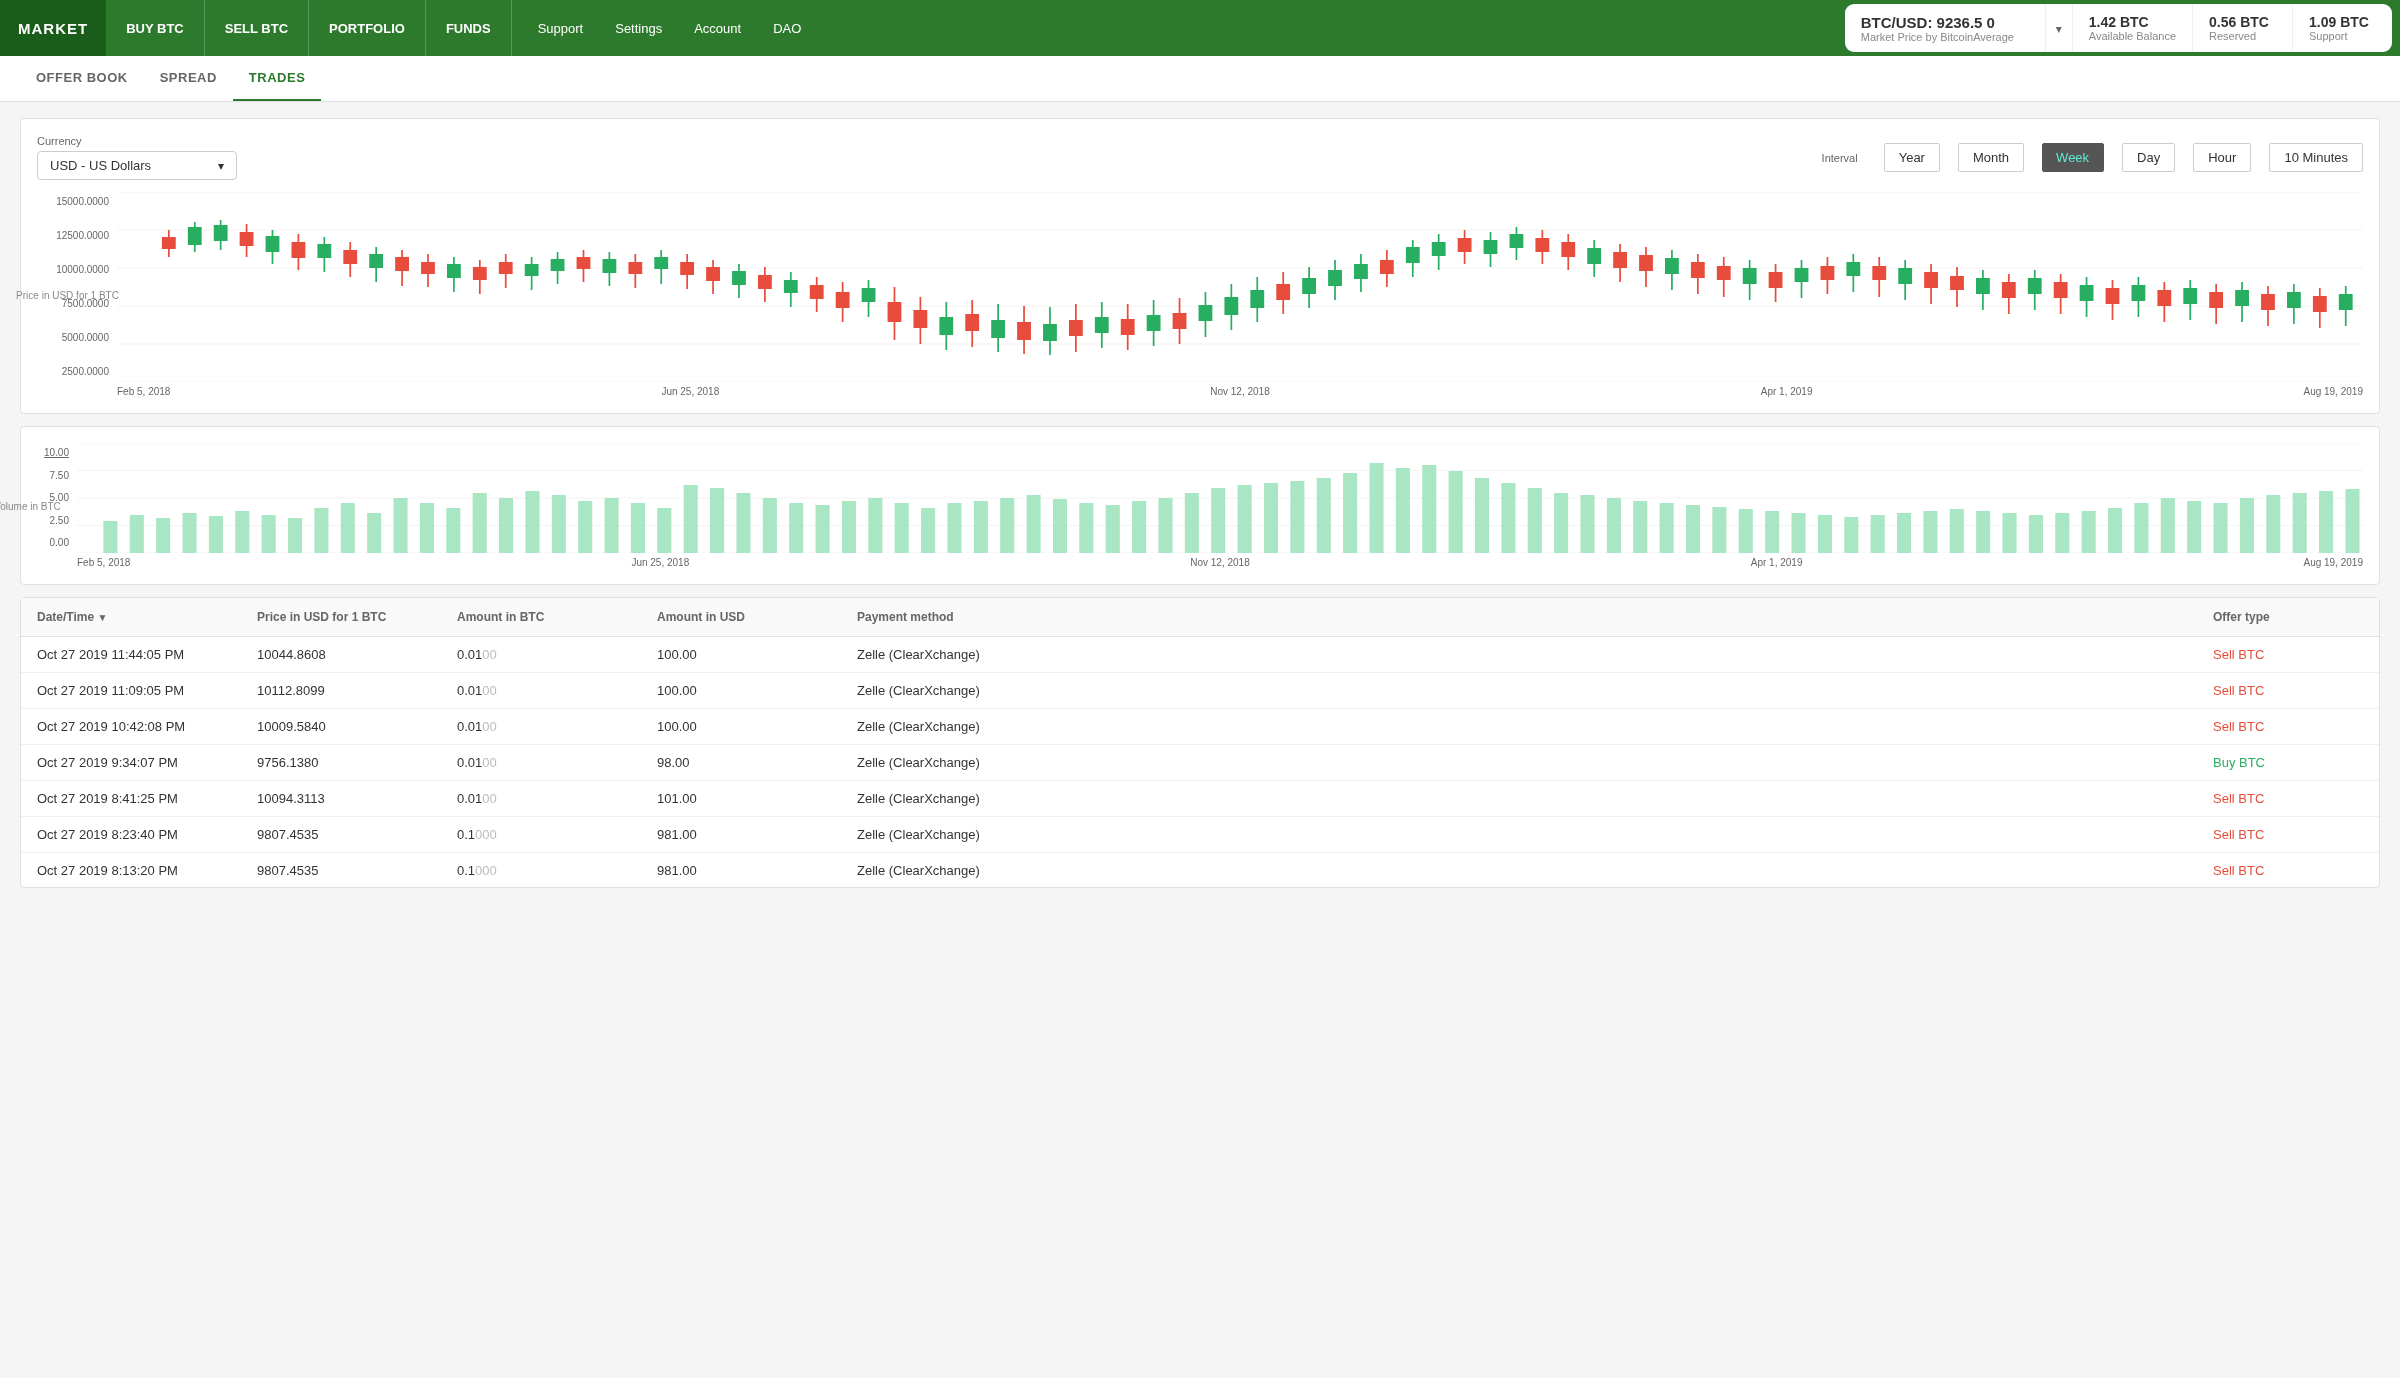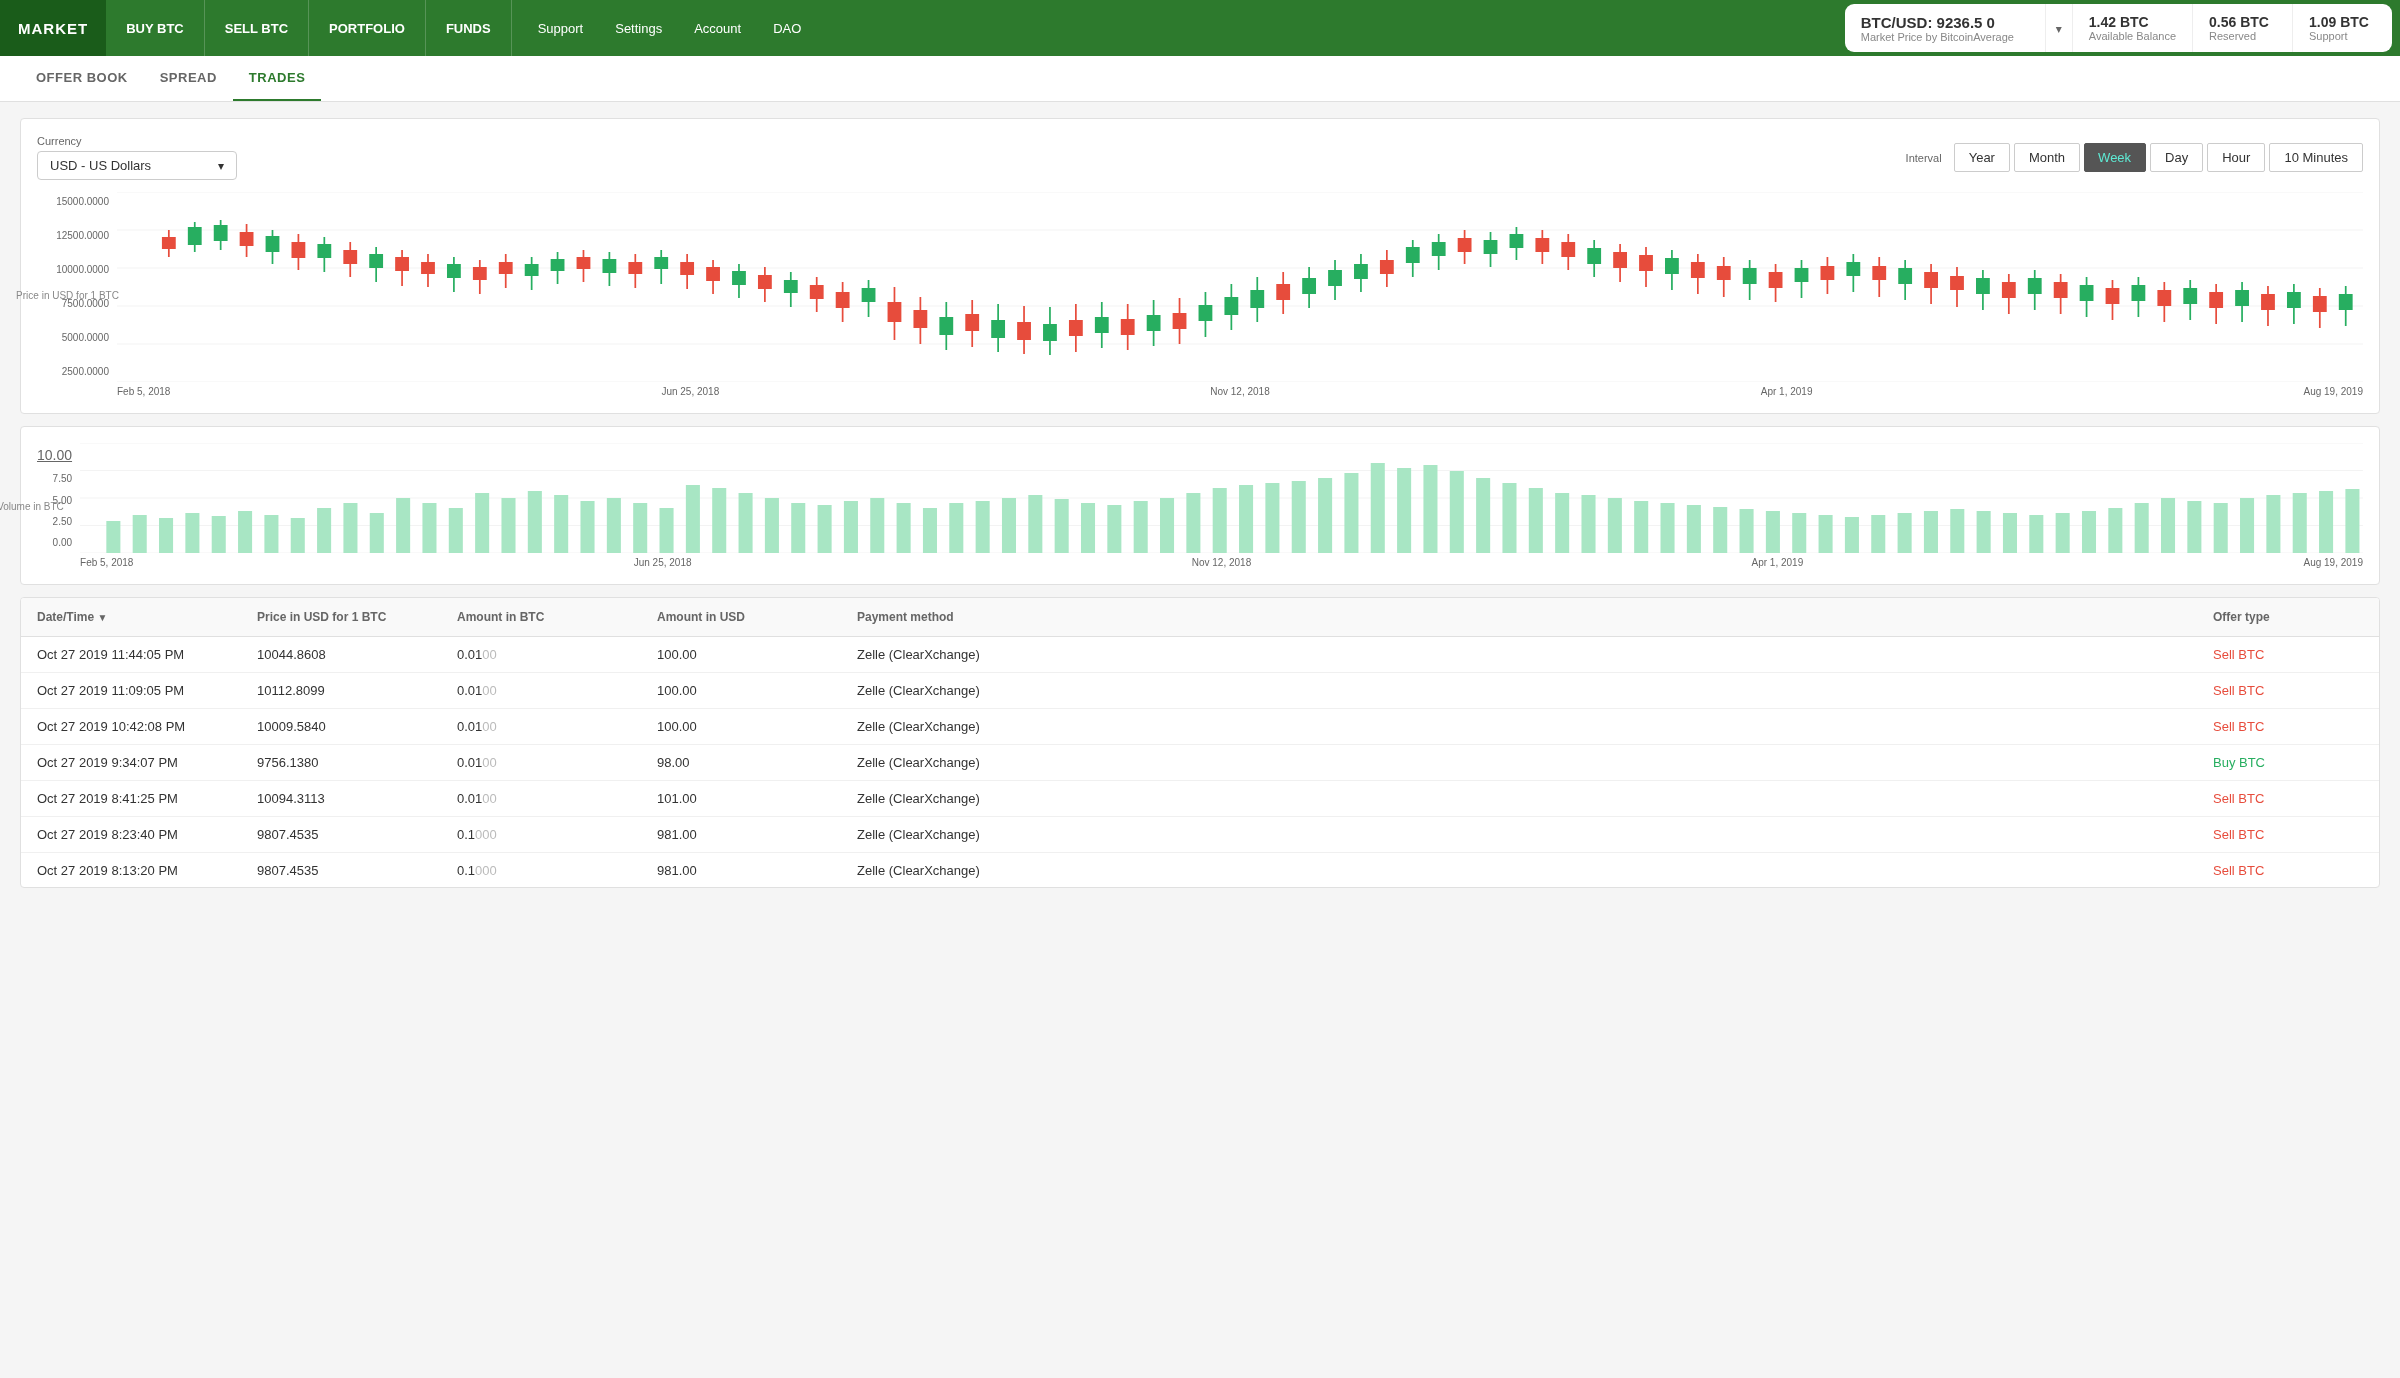--- a/index.html
+++ b/index.html
@@ -155,21 +155,21 @@
       padding: 6px 12px;
       background: white;
       cursor: pointer;
       font-size: 13px;
       min-width: 200px;
       justify-content: space-between;
     }
     .interval-section {
       display: flex;
       align-items: center;
-      gap: 4px;
+      gap: 18px;
       justify-content: space-between;
     }
     .interval-label {
       font-size: 11px;
       color: #666;
       margin-right: 8px;
     }
     .interval-btn {
       padding: 6px 14px;
       border: 1px solid #ccc;
@@ -514,21 +514,21 @@
           <span>Apr 1, 2019</span>
           <span>Aug 19, 2019</span>
         </div>
       </div>
     </div>
   </div>
 
   <div class="volume-section">
     <div style="display:flex; align-items:stretch;">
       <div style="display:flex; flex-direction:column; justify-content:space-between; padding: 4px 8px 20px 0; min-width:40px; text-align:right;">
-        <div style="font-size:14px;color:#666;text-decoration:underline;">10.00</div>
+        <div style="font-size:10px;color:#666;text-decoration:underline;">10.00</div>
         <div style="font-size:10px;color:#666;">7.50</div>
         <div style="font-size:10px;color:#666;">5.00</div>
         <div style="font-size:10px;color:#666;">2.50</div>
         <div style="font-size:10px;color:#666;">0.00</div>
       </div>
       <div style="flex:1; position:relative;">
         <div style="font-size:10px;color:#888;writing-mode:vertical-rl;transform:rotate(180deg);position:absolute;left:-55px;top:50%;transform:translateY(-50%) rotate(-90deg);white-space:nowrap;">Volume in BTC</div>
         <svg width="100%" height="110" viewBox="0 0 1300 110" preserveAspectRatio="none" style="display:block;">
 
           <line x1="0" y1="0" x2="1300" y2="0" stroke="#eee" stroke-width="0.5"></line>

